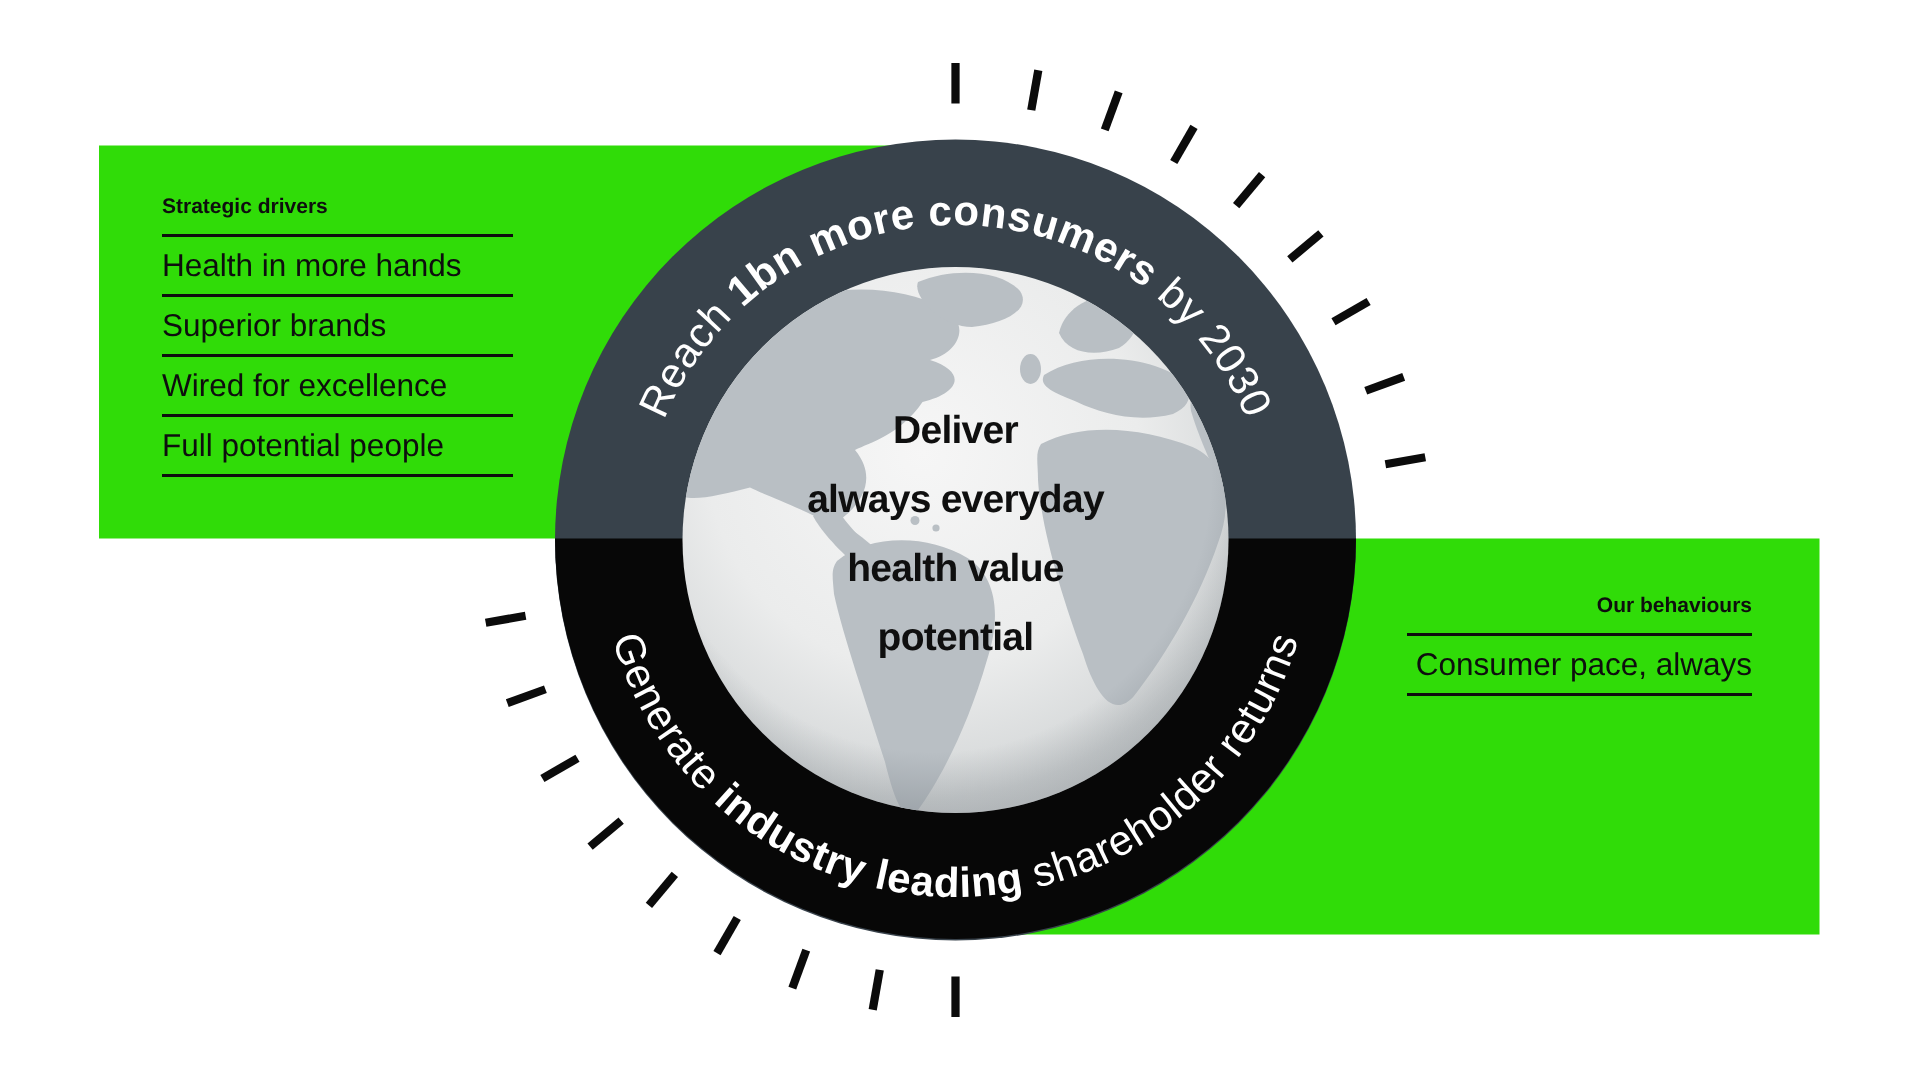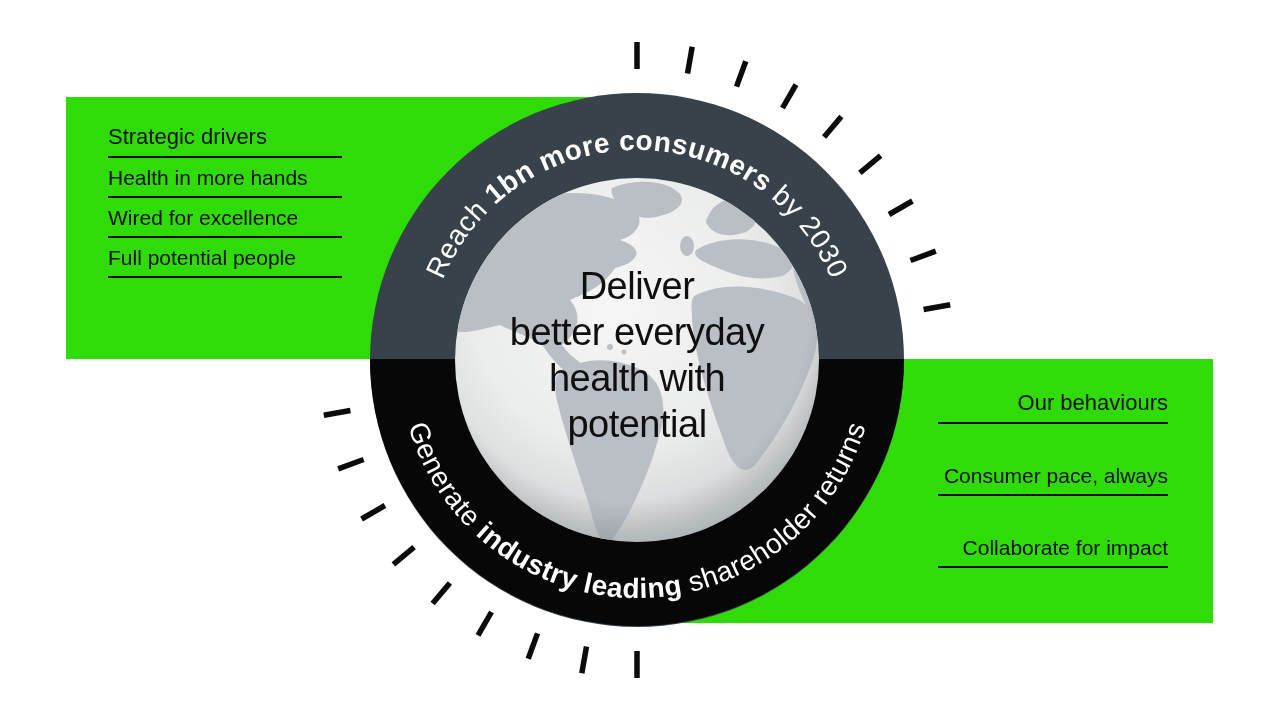--- a/index.html
+++ b/index.html
@@ -5,60 +5,60 @@
   html,body{margin:0;padding:0;background:#ffffff;}
   .canvas{
     position:relative;width:1280px;height:720px;overflow:hidden;background:#ffffff;
     font-family:"Liberation Sans","DejaVu Sans",sans-serif;color:#0e0e0e;
   }
   .panel{position:absolute;background:#30DC08;}
   .panel.left{left:66px;top:97px;width:574px;height:262px;}
   .panel.right{left:637px;top:359px;width:576px;height:264px;}
   .col{position:absolute;display:flex;flex-direction:column;box-sizing:border-box;}
   .col.left-col{left:108px;top:118px;width:234px;}
-  .col.right-col{left:938px;top:384px;width:230px;gap:32px;}
+  .col.right-col{left:938px;top:384px;width:230px;}
   .row{
     box-sizing:border-box;height:40px;display:flex;align-items:center;
     border-bottom:2px solid #0e0e0e;font-size:21px;line-height:1;color:#0e0e0e;
     white-space:nowrap;
   }
   .right-col .row{justify-content:flex-end;}
-  .row.heading{font-weight:400;font-size:22px;}
+  .row.heading{font-weight:700;font-size:14px;}
   svg.wheel{position:absolute;left:0;top:0;z-index:2;}
   .ring-text{
     fill:#ffffff;font-family:"Liberation Sans","DejaVu Sans",sans-serif;
     font-size:28px;letter-spacing:0.5px;
   }
   .ring-text .bold{font-weight:700;}
   .center-text{
     position:absolute;z-index:3;left:457px;top:263px;width:360px;
-    text-align:center;font-weight:400;font-size:38px;line-height:46px;
+    text-align:center;font-weight:700;font-size:26px;line-height:46px;
     color:#0f0f0f;letter-spacing:-0.5px;
   }
 </style>
 </head>
 <body>
 
 <div class="canvas">
 
   <div class="panel left"></div>
 
   <div class="panel right"></div>
 
   <div class="col left-col">
     <div class="row heading">Strategic drivers</div>
     <div class="row">Health in more hands</div>
+    <div class="row">Superior brands</div>
     <div class="row">Wired for excellence</div>
     <div class="row">Full potential people</div>
   </div>
 
   <div class="col right-col">
     <div class="row heading">Our behaviours</div>
     <div class="row">Consumer pace, always</div>
-    <div class="row">Collaborate for impact</div>
   </div>
 
   <svg class="wheel" width="1280" height="720" viewBox="0 0 1280 720">
     <defs>
       <radialGradient id="ocean" cx="44%" cy="34%" r="72%">
         <stop offset="0%" stop-color="#f6f6f6"></stop>
         <stop offset="55%" stop-color="#ebecec"></stop>
         <stop offset="88%" stop-color="#d3d6d7"></stop>
         <stop offset="100%" stop-color="#d9dbdc"></stop>
       </radialGradient>
@@ -121,18 +121,18 @@
     <text class="ring-text" style="white-space:pre">
       <textPath href="#arcTop" startOffset="50%" text-anchor="middle"><tspan>Reach </tspan><tspan class="bold">1bn more consumers</tspan><tspan> by 2030</tspan></textPath>
     </text>
     <text class="ring-text" style="white-space:pre">
       <textPath href="#arcBottom" startOffset="50%" text-anchor="middle"><tspan>Generate </tspan><tspan class="bold">industry leading</tspan><tspan> shareholder returns</tspan></textPath>
     </text>
   </svg>
 
   <div class="center-text">
     <div>Deliver</div>
-    <div>better everyday</div>
-    <div>health with</div>
+    <div>always everyday</div>
+    <div>health value</div>
     <div>potential</div>
   </div>
 
 </div>
 
 </body></html>

